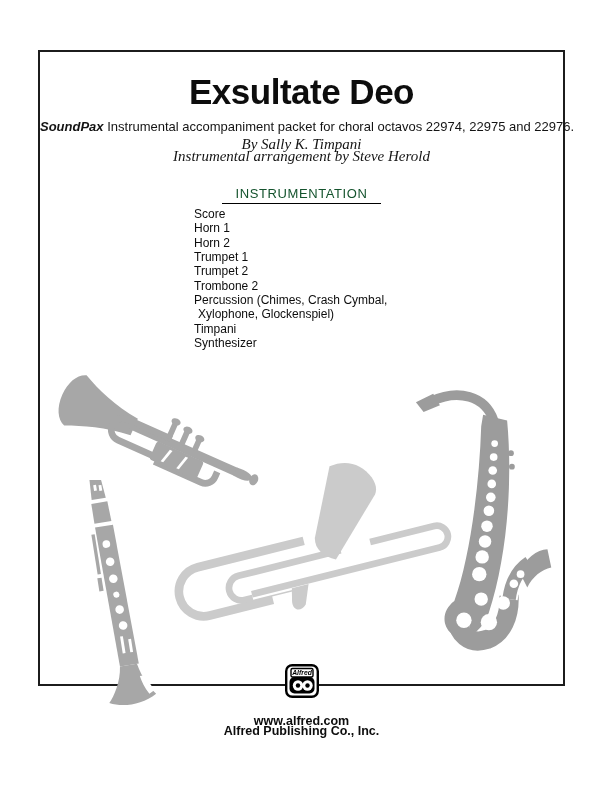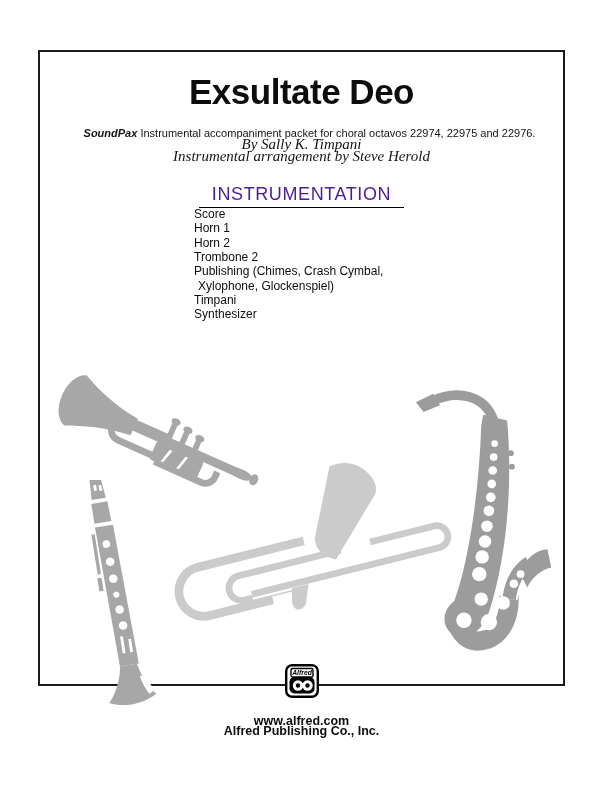--- a/index.html
+++ b/index.html
@@ -6,28 +6,28 @@
   body{
     width:600px;height:800px;background:#ffffff;position:relative;
     font-family:"Liberation Sans",sans-serif;color:#111;overflow:hidden;
   }
   .page{
     position:absolute;left:38px;top:50px;width:527px;height:636px;
     border:2px solid #1c1c1c;box-sizing:border-box;background:#fff;
   }
   .cline{position:absolute;left:0;width:100%;text-align:center;white-space:nowrap;}
   .title{top:20px;font-size:35px;font-weight:bold;letter-spacing:-0.5px;color:#0d0d0d;}
-  .subtitle{top:75px;font-size:11px;color:#141414;margin-left:8px;}
+  .subtitle{top:67px;font-size:13px;color:#141414;}
   .subtitle .sp{font-weight:bold;font-style:italic;}
   .serifline{font-family:"Liberation Serif",serif;font-style:italic;font-size:15px;color:#141414;}
   .byline{top:84px;}
   .arranger{top:96px;}
   .headrow{top:132px;}
   .instr-heading{
-    display:inline-block;font-size:18px;letter-spacing:0.6px;color:#4c1d95;
+    display:inline-block;font-size:13px;letter-spacing:0.6px;color:#14532d;
     padding:0 13px 2px 13px;border-bottom:1.6px solid #000;
   }
   .instr-list{position:absolute;left:154px;top:155px;font-size:12px;line-height:14.35px;color:#0d0d0d;}
   .instr-list .indent{padding-left:4px;}
   .art{position:absolute;}
   .f-mid{fill:#a7a7a7;}
   .s-mid{stroke:#a7a7a7;fill:none;}
   .f-lt{fill:#cbcbcb;}
   .s-lt{stroke:#cbcbcb;fill:none;}
   .f-dk{fill:#9c9c9c;}
@@ -55,22 +55,24 @@
   <div class="cline serifline arranger">Instrumental arrangement by Steve Herold</div>
 
   <div class="cline headrow">
     <span class="instr-heading">INSTRUMENTATION</span>
   </div>
 
   <div class="instr-list">
     <div>Score</div>
     <div>Horn 1</div>
     <div>Horn 2</div>
+    <div>Trumpet 1</div>
+    <div>Trumpet 2</div>
     <div>Trombone 2</div>
-    <div>Publishing (Chimes, Crash Cymbal,</div>
+    <div>Percussion (Chimes, Crash Cymbal,</div>
     <div class="indent">Xylophone, Glockenspiel)</div>
     <div>Timpani</div>
     <div>Synthesizer</div>
   </div>
 
   <svg class="art" style="left:12px;top:308px;" width="228" height="133" viewBox="0 0 240 140">
     <g transform="translate(10,6) rotate(24 0 30)">
       <path class="f-mid" d="M1,30 C1,15 7,4 16,1 C34,10 56,18 84,21 L84,40 C56,43 34,51 16,59 C7,56 1,45 1,30 Z"></path>
       <rect class="f-mid" x="80" y="25.5" width="122" height="9"></rect>
       <path class="s-mid w7" d="M125,26 L74,26 A12,12 0 0 0 74,50 L125,50"></path>

